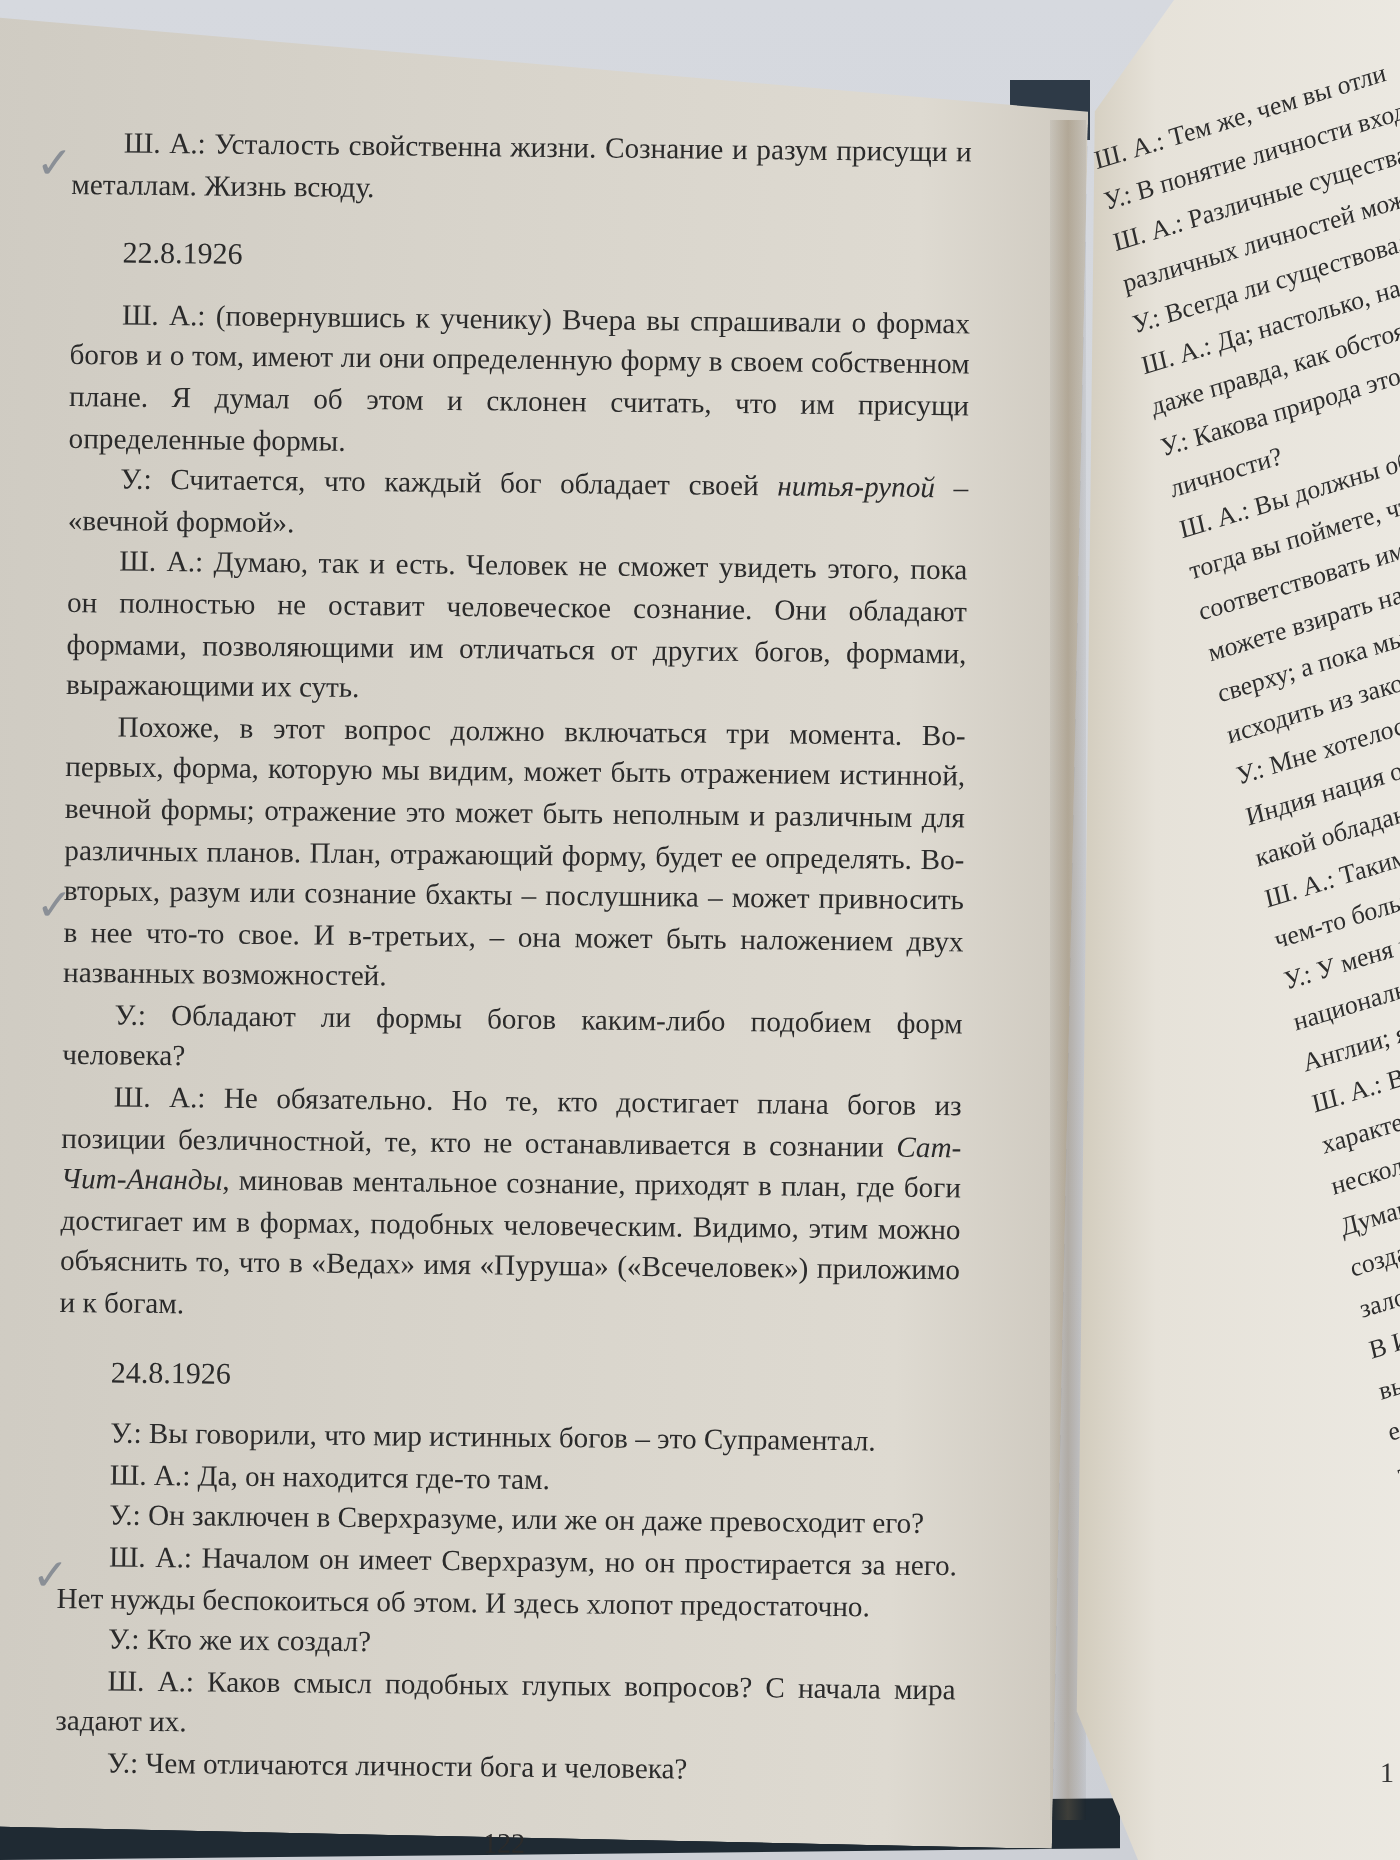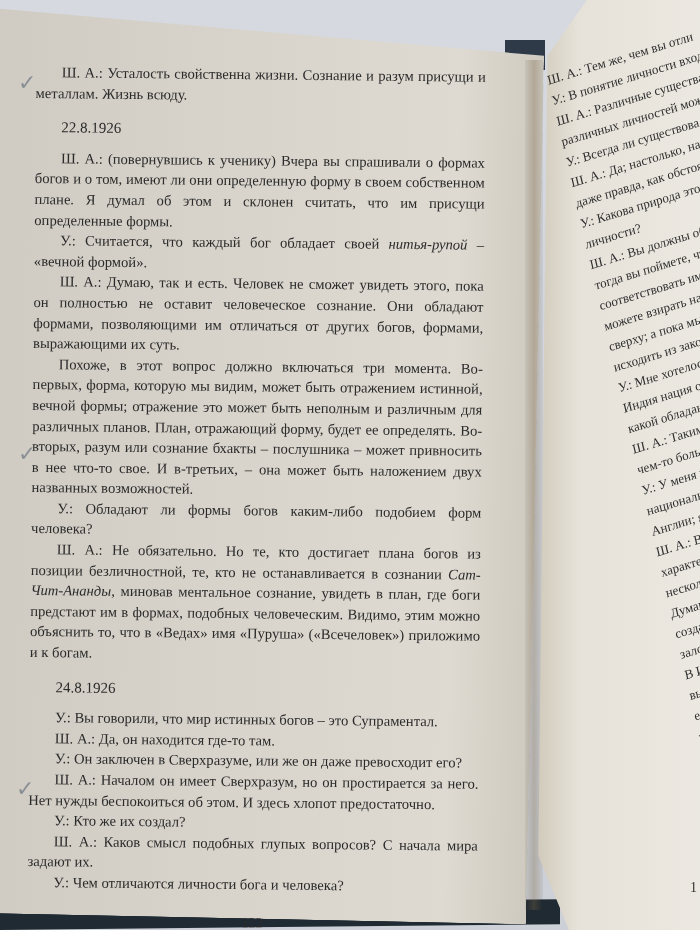--- a/index.html
+++ b/index.html
@@ -76,21 +76,21 @@
 <div class="left-page"></div>
 
 <div class="left-text" id="left-text">
   <p>Ш. А.: Усталость свойственна жизни. Сознание и разум присущи и металлам. Жизнь всюду.</p>
   <p class="date">22.8.1926</p>
   <p>Ш. А.: (повернувшись к ученику) Вчера вы спрашивали о формах богов и о том, имеют ли они определенную форму в своем собственном плане. Я думал об этом и склонен считать, что им присущи определенные формы.</p>
   <p><span>У.: Считается, что каждый бог обладает своей </span><i>нитья-рупой</i><span> – «вечной формой».</span></p>
   <p>Ш. А.: Думаю, так и есть. Человек не сможет увидеть этого, пока он полностью не оставит человеческое сознание. Они обладают формами, позволяющими им отличаться от других богов, формами, выражающими их суть.</p>
   <p>Похоже, в этот вопрос должно включаться три момента. Во-первых, форма, которую мы видим, может быть отражением истинной, вечной формы; отражение это может быть неполным и различным для различных планов. План, отражающий форму, будет ее определять. Во-вторых, разум или сознание бхакты – послушника – может привносить в нее что-то свое. И в-третьих, – она может быть наложением двух названных возможностей.</p>
   <p>У.: Обладают ли формы богов каким-либо подобием форм человека?</p>
-  <p><span>Ш. А.: Не обязательно. Но те, кто достигает плана богов из позиции безличностной, те, кто не останавливается в сознании </span><i>Сат-Чит-Ананды</i><span>, миновав ментальное сознание, увидеть в план, где боги предстают им в формах, подобных человеческим. Видимо, этим можно объяснить то, что в «Ведах» имя «Пуруша» («Всечеловек») приложимо и к богам.</span></p>
+  <p><span>Ш. А.: Не обязательно. Но те, кто достигает плана богов из позиции безличностной, те, кто не останавливается в сознании </span><i>Сат-Чит-Ананды</i><span>, миновав ментальное сознание, приходят в план, где боги достигает им в формах, подобных человеческим. Видимо, этим можно объяснить то, что в «Ведах» имя «Пуруша» («Всечеловек») приложимо и к богам.</span></p>
   <p class="date">24.8.1926</p>
   <p>У.: Вы говорили, что мир истинных богов – это Супраментал.</p>
   <p>Ш. А.: Да, он находится где-то там.</p>
   <p>У.: Он заключен в Сверхразуме, или же он даже превосходит его?</p>
   <p>Ш. А.: Началом он имеет Сверхразум, но он простирается за него. Нет нужды беспокоиться об этом. И здесь хлопот предостаточно.</p>
   <p>У.: Кто же их создал?</p>
   <p>Ш. А.: Каков смысл подобных глупых вопросов? С начала мира задают их.</p>
   <p>У.: Чем отличаются личности бога и человека?</p>
   <p class="page-num">122</p>
 </div>

